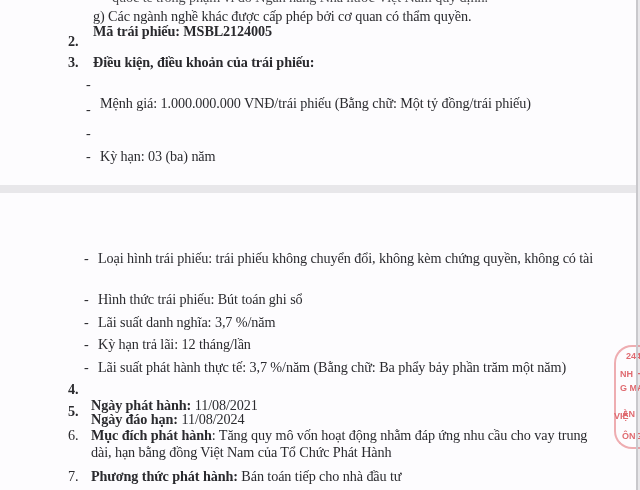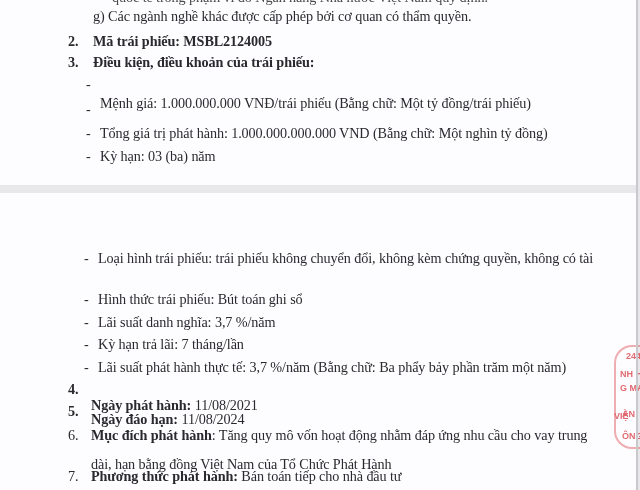--- a/index.html
+++ b/index.html
@@ -75,68 +75,67 @@
 </head>
 <body>
 
 <div class="viewer">
 
   <div class="page page-1">
     <div class="line cut-top" style="left:112px;">quốc tế trong phạm vi do Ngân hàng Nhà nước Việt Nam quy định.</div>
     <div class="line" style="left:93px; top:8px;">g) Các ngành nghề khác được cấp phép bởi cơ quan có thẩm quyền.</div>
 
     <div class="line bold" style="left:68px; top:33px;">2.</div>
-    <div class="line bold" style="left:93px; top:33px;">Mã trái phiếu: MSBL2124005</div>
+    <div class="line bold" style="left:93px; top:23px;">Mã trái phiếu: MSBL2124005</div>
 
     <div class="line bold" style="left:68px; top:54px;">3.</div>
     <div class="line bold" style="left:93px; top:54px;">Điều kiện, điều khoản của trái phiếu:</div>
 
     <div class="line" style="left:86px; top:76px;">-</div>
 
     <div class="line" style="left:86px; top:101px;">-</div>
     <div class="line" style="left:100px; top:95px;">Mệnh giá: 1.000.000.000 VNĐ/trái phiếu (Bằng chữ: Một tỷ đồng/trái phiếu)</div>
 
     <div class="line" style="left:86px; top:125px;">-</div>
-    <div class="line" style="left:100px; top:125px;">Tổng giá trị phát hành: 1.000.000.000.000 VND (Bằng chữ: Một nghìn tỷ đồng)</div>
 
     <div class="line" style="left:86px; top:148px;">-</div>
     <div class="line" style="left:100px; top:148px;">Kỳ hạn: 03 (ba) năm</div>
   </div>
 
   <div class="page page-2">
     <div class="line" style="left:84px; top:57px;">-</div>
     <div class="line" style="left:98px; top:57px;">Loại hình trái phiếu: trái phiếu không chuyển đổi, không kèm chứng quyền, không có tài</div>
 
     <div class="line" style="left:84px; top:98px;">-</div>
     <div class="line" style="left:98px; top:98px;">Hình thức trái phiếu: Bút toán ghi sổ</div>
 
     <div class="line" style="left:84px; top:121px;">-</div>
     <div class="line" style="left:98px; top:121px;">Lãi suất danh nghĩa: 3,7 %/năm</div>
 
     <div class="line" style="left:84px; top:143px;">-</div>
-    <div class="line" style="left:98px; top:143px;">Kỳ hạn trả lãi: 7 tháng/lần</div>
+    <div class="line" style="left:98px; top:143px;">Kỳ hạn trả lãi: 12 tháng/lần</div>
 
     <div class="line" style="left:84px; top:166px;">-</div>
     <div class="line" style="left:98px; top:166px;">Lãi suất phát hành thực tế: 3,7 %/năm (Bằng chữ: Ba phẩy bảy phần trăm một năm)</div>
 
     <div class="line bold" style="left:68px; top:188px;">4.</div>
     <div class="line" style="left:91px; top:204px;">
       <span class="bold">Ngày phát hành:</span><span> 11/08/2021</span>
     </div>
 
     <div class="line bold" style="left:68px; top:210px;">5.</div>
     <div class="line" style="left:91px; top:218px;">
       <span class="bold">Ngày đáo hạn:</span><span> 11/08/2024</span>
     </div>
 
     <div class="line" style="left:68px; top:234px;">6.</div>
     <div class="line" style="left:91px; top:234px;">
       <span class="bold">Mục đích phát hành</span><span>: Tăng quy mô vốn hoạt động nhằm đáp ứng nhu cầu cho vay trung</span>
     </div>
-    <div class="line" style="left:91px; top:251px;margin-top:12px;">dài, hạn bằng đồng Việt Nam của Tổ Chức Phát Hành</div>
+    <div class="line" style="left:91px; top:251px;">dài, hạn bằng đồng Việt Nam của Tổ Chức Phát Hành</div>
 
     <div class="line" style="left:68px; top:275px;">7.</div>
     <div class="line" style="left:91px; top:275px;">
       <span class="bold">Phương thức phát hành:</span><span> Bán toán tiếp cho nhà đầu tư</span>
     </div>
 
   </div>
 
   <div class="stamp">
     <div class="ring"></div>

